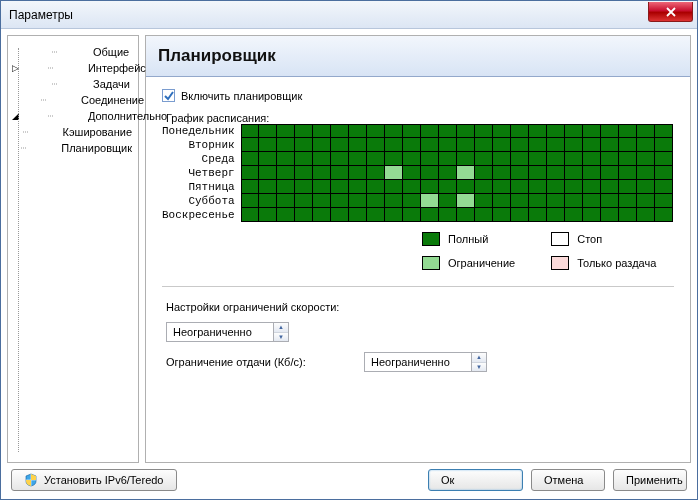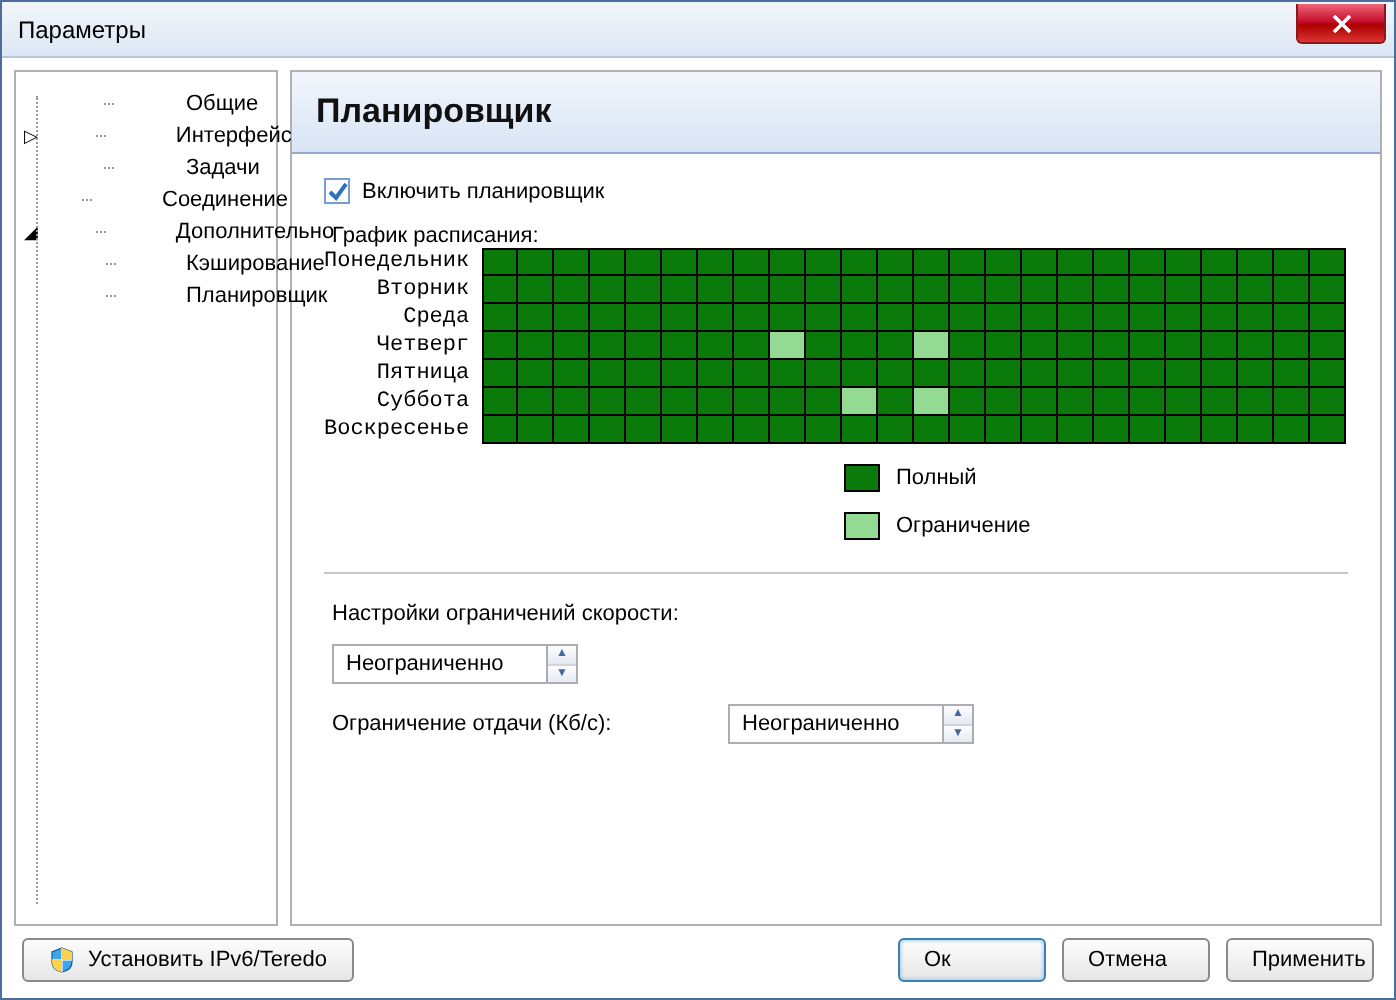--- a/index.html
+++ b/index.html
@@ -11,21 +11,21 @@
   .titlebar { height: 28px; background: linear-gradient(#f2f6fb, #dce6f4); display: flex; align-items: center; padding: 0 4px 0 8px; border-bottom: 1px solid #b7c6db; position: relative; }
   .titlebar-text { font-size: 12px; color: #000; }
   .close-btn { position: absolute; right: 4px; top: 1px; width: 45px; height: 20px; background: linear-gradient(#e67, #c8102e 45%, #a00 55%, #d33); border: 1px solid #8a1a1a; border-top: none; border-radius: 0 0 3px 3px; display: flex; align-items: center; justify-content: center; }
   .close-btn svg { width: 10px; height: 10px; }
 
   .client { flex: 1; display: flex; flex-direction: column; padding: 6px; gap: 4px; }
   .main-row { flex: 1; display: flex; gap: 6px; min-height: 0; }
 
   .tree { width: 132px; border: 1px solid #b0b0b0; background: #fff; padding: 8px 4px 4px 4px; font-size: 11px; line-height: 16px; position: relative; }
   .tree-item { display: flex; align-items: center; height: 16px; white-space: nowrap; gap: 28px; }
-  .tree-item.child { padding-left: 12px; }
+  .tree-item.child { padding-left: 12px; justify-content: flex-end; }
   .tree-lines { position: absolute; left: 10px; top: 12px; bottom: 10px; border-left: 1px dotted #999; width: 1px; }
   .tree-tick { width: 12px; display: inline-flex; justify-content: center; color: #5a5a5a; font-size: 9px; }
   .tree-expand { width: 10px; display: inline-flex; justify-content: center; color: #000; font-size: 9px; margin-right: 1px; }
   .tree-label { padding: 0 2px; }
 
   .content { flex: 1; border: 1px solid #b0b0b0; background: #fff; display: flex; flex-direction: column; min-width: 0; }
   .content-header { background: linear-gradient(#f2f6fc, #d8e4f5); border-bottom: 1px solid #93a8cb; padding: 10px 12px; font-size: 17px; font-weight: bold; color: #111; }
   .content-body { padding: 12px 16px 6px 16px; font-size: 11px; display: flex; flex-direction: column; gap: 8px; overflow: auto; }
 
   .chk-row { display: flex; align-items: center; gap: 6px; }
@@ -371,20 +371,30 @@
               <div class="legend-col">
                 <div class="legend-item">
                     <span class="swatch full"></span>
                     <span>Полный</span>
                   </div>
                 <div class="legend-item">
                     <span class="swatch lim"></span>
                     <span>Ограничение</span>
                   </div>
               </div>
+              <div class="legend-col">
+                <div class="legend-item">
+                    <span class="swatch stop"></span>
+                    <span>Стоп</span>
+                  </div>
+                <div class="legend-item">
+                    <span class="swatch seed"></span>
+                    <span>Только раздача</span>
+                  </div>
+              </div>
             </div>
           </div>
 
           <div class="sep"></div>
 
           <div class="limits-label">Настройки ограничений скорости:</div>
 
           <div class="limit-row">
             <div class="spin">
               <input type="text" value="Неограниченно" style="">
@@ -416,21 +426,21 @@
         <svg class="shield" viewBox="0 0 14 14">
           <path d="M7 1 L12 3 L12 8 Q12 12 7 13 Q2 12 2 8 L2 3 Z" fill="#3da6e8" stroke="#0b5ca0" stroke-width="0.6"></path>
           <path d="M7 1 L7 13" stroke="#fff" stroke-width="0.6"></path>
           <path d="M2 7 L12 7" stroke="#fff" stroke-width="0.6"></path>
           <path d="M7 1 L12 3 L12 7 L7 7 Z" fill="#ffd24a"></path>
           <path d="M2 7 L7 7 L7 13 Q2 12 2 8 Z" fill="#ffd24a"></path>
         </svg>
         <span>Установить IPv6/Teredo</span>
       </button>
       <span class="footer-spacer"></span>
-      <button class="btn default" style="width:74px">
+      <button class="btn default" style="width:95px">
           <span>Ок</span>
         </button>
       <button class="btn" style="width:74px">
           <span>Отмена</span>
         </button>
       <button class="btn" style="width:74px">
           <span>Применить</span>
         </button>
     </div>
   </div>

